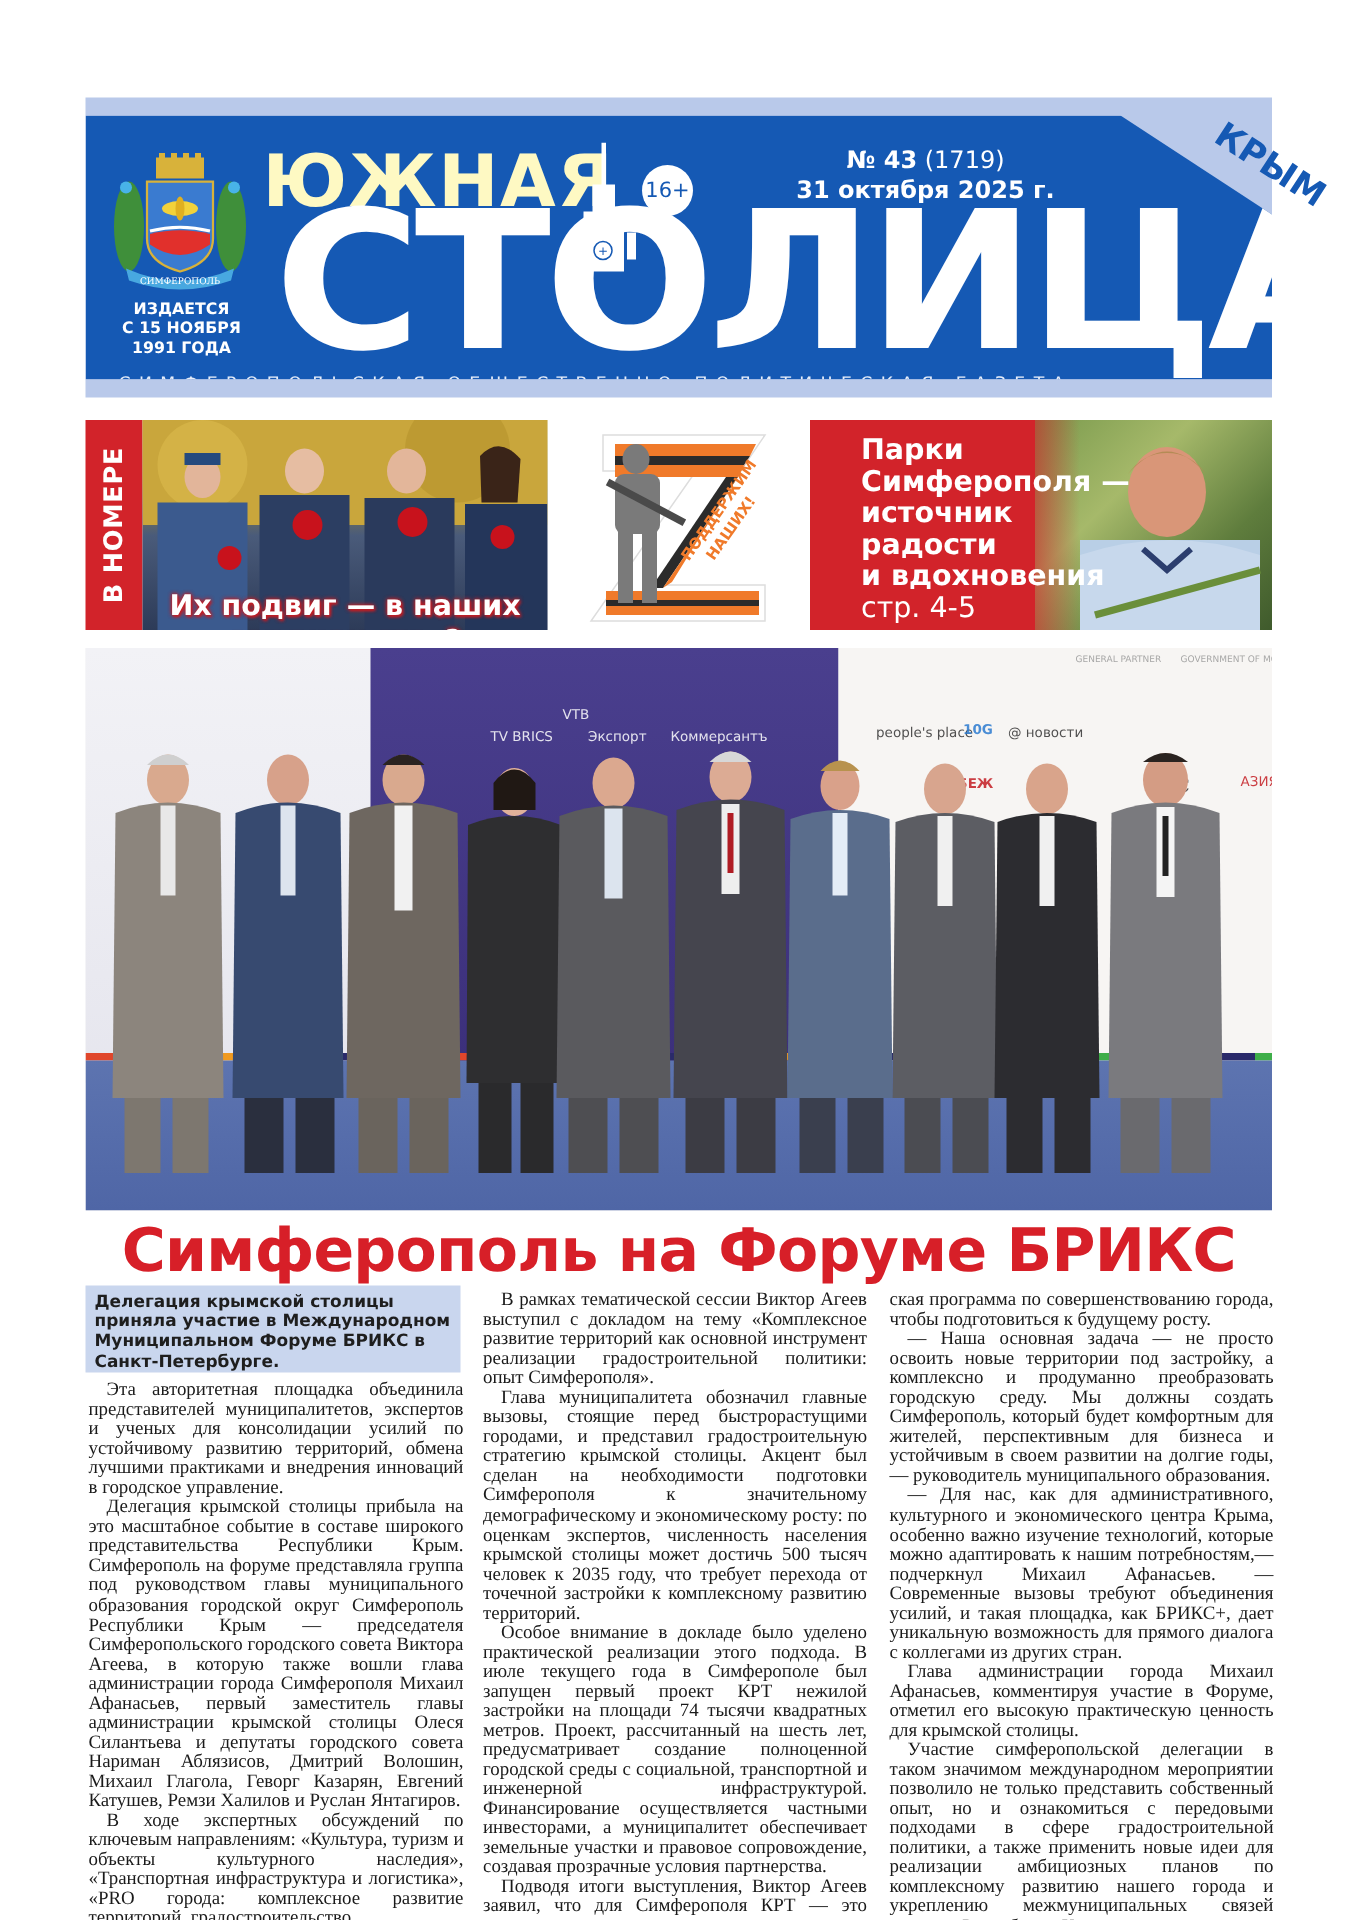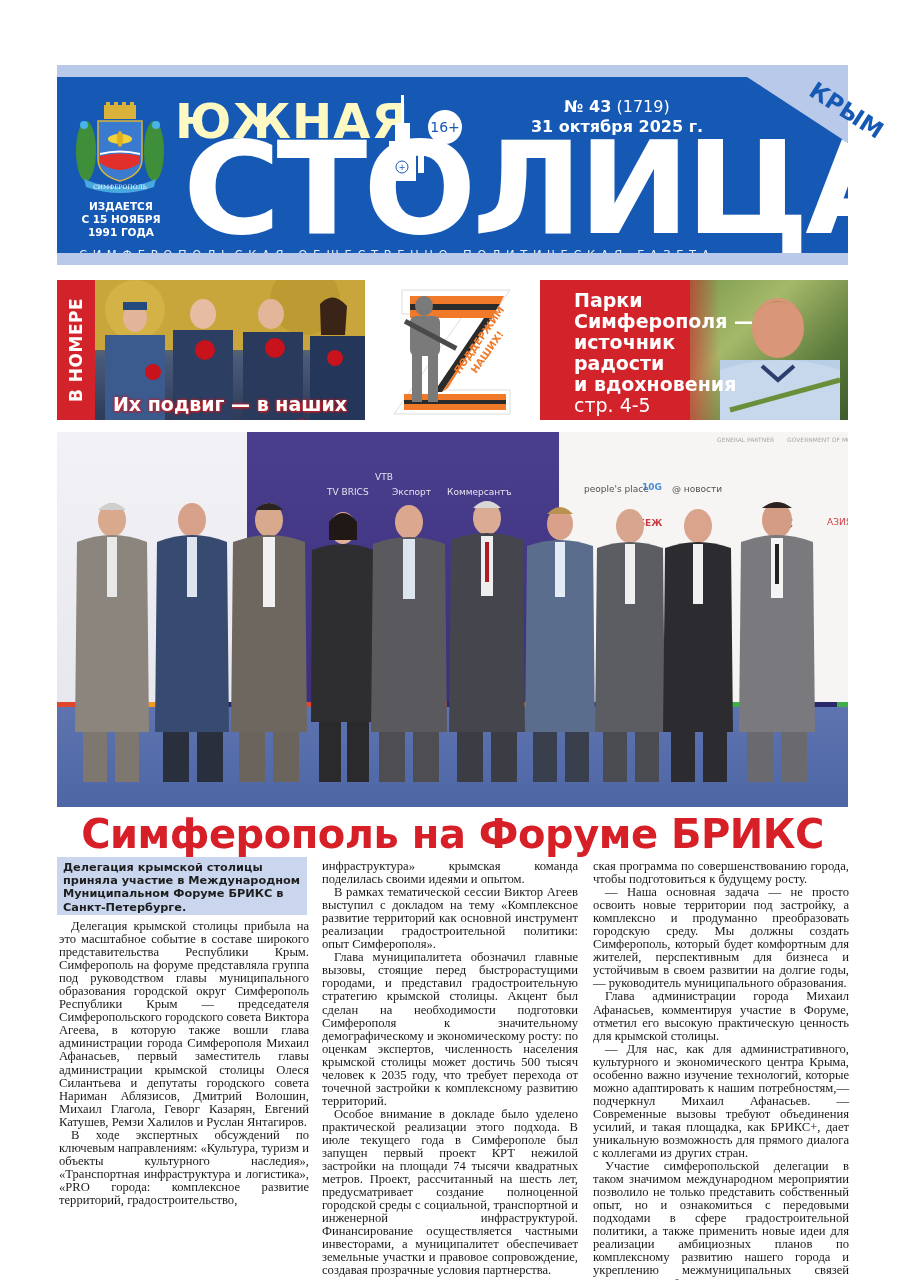--- a/index.html
+++ b/index.html
@@ -382,31 +382,31 @@
   </svg>
 </figure>
 
 <h1 class="headline">Симферополь на Форуме БРИКС</h1>
 
 <div class="lead-box">
   <div class="lead-text">Делегация крымской столицы приняла участие в Международном Муниципальном Форуме БРИКС в Санкт-Петербурге.</div>
 </div>
 
 <div class="col col1">
+  <p>Эта авторитетная площадка объединила представителей муниципалитетов, экспертов и ученых для консолидации усилий по устойчивому развитию территорий, обмена лучшими практиками и внедрения инноваций в городское управление.</p>
   <p>Делегация крымской столицы прибыла на это масштабное событие в составе широкого представительства Республики Крым. Симферополь на форуме представляла группа под руководством главы муниципального образования городской округ Симферополь Республики Крым — председателя Симферопольского городского совета Виктора Агеева, в которую также вошли глава администрации города Симферополя Михаил Афанасьев, первый заместитель главы администрации крымской столицы Олеся Силантьева и депутаты городского совета Нариман Аблязисов, Дмитрий Волошин, Михаил Глагола, Геворг Казарян, Евгений Катушев, Ремзи Халилов и Руслан Янтагиров.</p>
   <p>В ходе экспертных обсуждений по ключевым направлениям: «Культура, туризм и объекты культурного наследия», «Транспортная инфраструктура и логистика», «PRO города: комплексное развитие территорий, градостроительство,</p>
 </div>
 
 <div class="col col2">
-  <p class="noindent">инфраструктура» крымская команда поделилась своими идеями и опытом.</p>
   <p>В рамках тематической сессии Виктор Агеев выступил с докладом на тему «Комплексное развитие территорий как основной инструмент реализации градостроительной политики: опыт Симферополя».</p>
   <p>Глава муниципалитета обозначил главные вызовы, стоящие перед быстрорастущими городами, и представил градостроительную стратегию крымской столицы. Акцент был сделан на необходимости подготовки Симферополя к значительному демографическому и экономическому росту: по оценкам экспертов, численность населения крымской столицы может достичь 500 тысяч человек к 2035 году, что требует перехода от точечной застройки к комплексному развитию территорий.</p>
   <p>Особое внимание в докладе было уделено практической реализации этого подхода. В июле текущего года в Симферополе был запущен первый проект КРТ нежилой застройки на площади 74 тысячи квадратных метров. Проект, рассчитанный на шесть лет, предусматривает создание полноценной городской среды с социальной, транспортной и инженерной инфраструктурой. Финансирование осуществляется частными инвесторами, а муниципалитет обеспечивает земельные участки и правовое сопровождение, создавая прозрачные условия партнерства.</p>
   <p>Подводя итоги выступления, Виктор Агеев заявил, что для Симферополя КРТ — это стратегиче-</p>
 </div>
 
 <div class="col col3">
   <p class="noindent">ская программа по совершенствованию города, чтобы подготовиться к будущему росту.</p>
   <p>— Наша основная задача — не просто освоить новые территории под застройку, а комплексно и продуманно преобразовать городскую среду. Мы должны создать Симферополь, который будет комфортным для жителей, перспективным для бизнеса и устойчивым в своем развитии на долгие годы,— руководитель муниципального образования.</p>
+  <p>— Для нас, как для административного, культурного и экономического центра Крыма, особенно важно изучение технологий, которые можно адаптировать к нашим потребностям,— подчеркнул Михаил Афанасьев. — Современные вызовы требуют объединения усилий, и такая площадка, как БРИКС+, дает уникальную возможность для прямого диалога с коллегами из других стран.</p>
   <p>Глава администрации города Михаил Афанасьев, комментируя участие в Форуме, отметил его высокую практическую ценность для крымской столицы.</p>
-  <p>— Для нас, как для административного, культурного и экономического центра Крыма, особенно важно изучение технологий, которые можно адаптировать к нашим потребностям,— подчеркнул Михаил Афанасьев. — Современные вызовы требуют объединения усилий, и такая площадка, как БРИКС+, дает уникальную возможность для прямого диалога с коллегами из других стран.</p>
   <p>Участие симферопольской делегации в таком значимом международном мероприятии позволило не только представить собственный опыт, но и ознакомиться с передовыми подходами в сфере градостроительной политики, а также применить новые идеи для реализации амбициозных планов по комплексному развитию нашего города и укреплению межмуниципальных связей столицы Республики Крым.</p>
 </div>
 
 </body></html>

